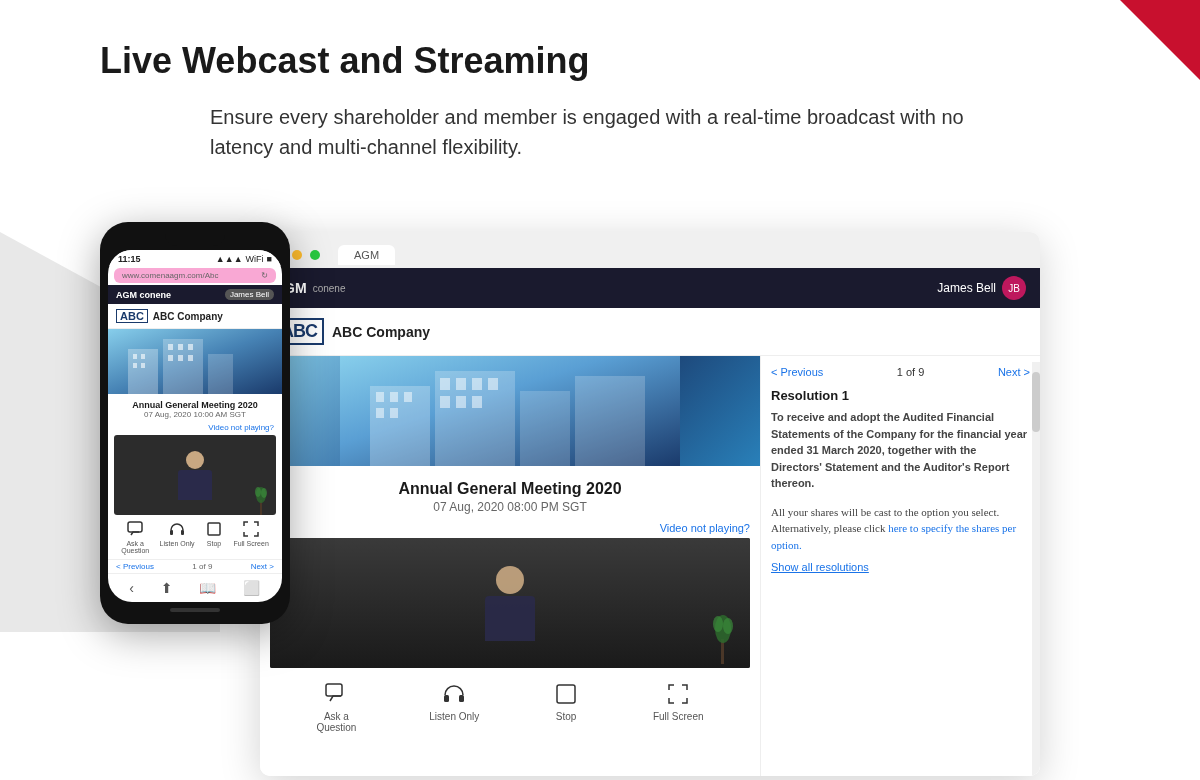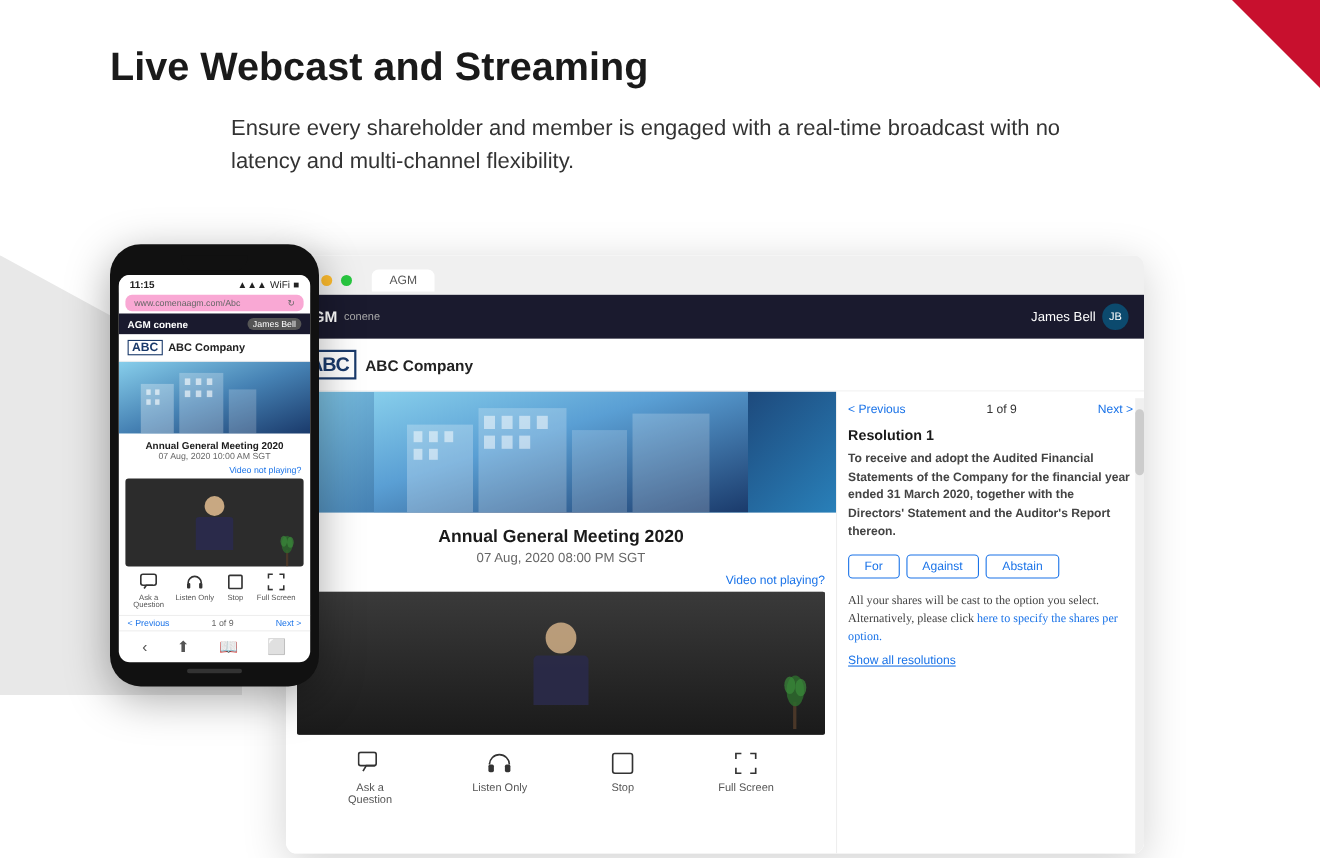--- a/index.html
+++ b/index.html
@@ -138,21 +138,21 @@
       color: #fff;
       font-size: 12px;
       display: flex;
       align-items: center;
       gap: 6px;
     }
     .user-avatar-browser {
       width: 24px;
       height: 24px;
       border-radius: 50%;
-      background: #0c4a6e;
+      background: #be185d;
       display: flex;
       align-items: center;
       justify-content: center;
       color: #fff;
       font-size: 10px;
       text-align: center;
     }
 
     .browser-subheader {
       background: #fff;
@@ -384,21 +384,21 @@
       width: 60px;
       height: 14px;
       background: #111;
       border-radius: 0 0 12px 12px;
       margin: 0 auto 4px;
       position: relative;
       z-index: 5;
     }
     .phone-screen {
       background: #fff;
-      border-radius: 10px;
+      border-radius: 24px;
       overflow: hidden;
       position: relative;
     }
 
     .phone-status-bar {
       background: #fff;
       display: flex;
       justify-content: space-between;
       align-items: center;
       padding: 4px 10px 2px;
@@ -865,25 +865,20 @@
 
         <div class="pagination">
           <span class="pagination-btn">&lt; Previous</span>
           <span class="pagination-current">1 of 9</span>
           <span class="pagination-btn">Next &gt;</span>
         </div>
 
         <div class="resolution-title">Resolution 1</div>
         <div class="resolution-text">To receive and adopt the Audited Financial Statements of the Company for the financial year ended 31 March 2020, together with the Directors' Statement and the Auditor's Report thereon.</div>
 
-        <div class="vote-buttons">
-          <button class="vote-btn">For</button>
-          <button class="vote-btn">Against</button>
-          <button class="vote-btn">Abstain</button>
-        </div>
 
         <div class="vote-note">
           <span>All your shares will be cast to the option you select. Alternatively, please click</span>
           <span class="vote-link">here to specify the shares per option.</span>
         </div>
 
         <a class="show-all-link" href="#">Show all resolutions</a>
 
       </div>
     </div>

